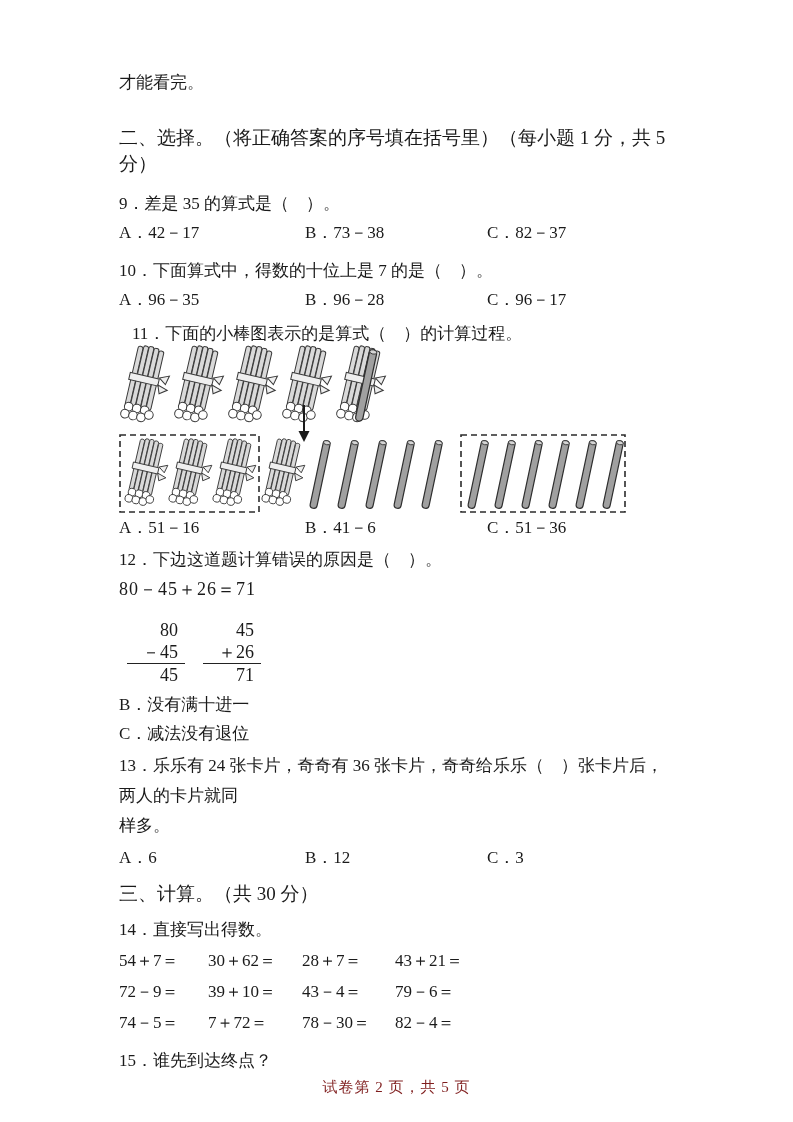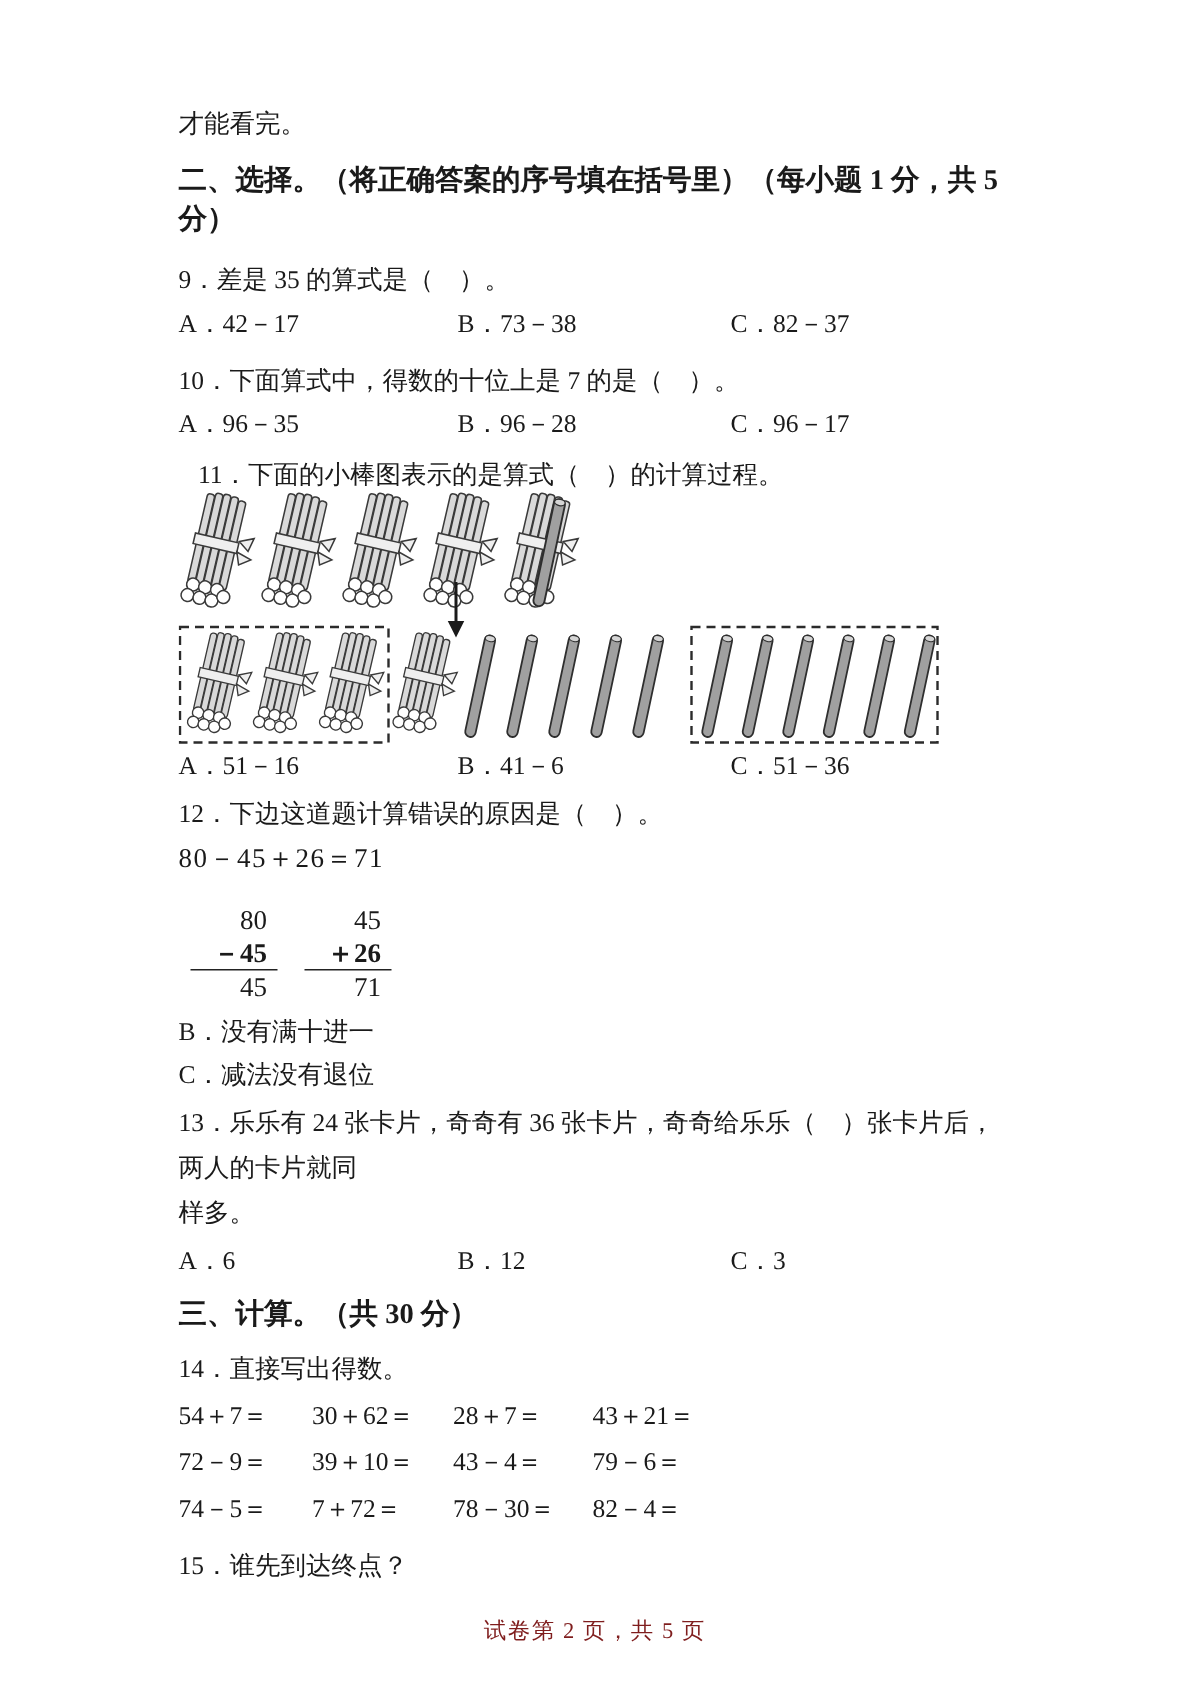--- a/index.html
+++ b/index.html
@@ -17,35 +17,35 @@
     background:#ffffff;
     font-family:"Liberation Serif","DejaVu Serif",serif;
     color:var(--ink);
     overflow:hidden;
   }
   .content{
     position:absolute;left:119px;top:72px;width:557px;
     font-size:17px;line-height:22px;
   }
   .intro{margin:0;}
-  h2.sec{font-size:19px;line-height:26px;font-weight:bold;margin:14px 0 0;}
+  h2.sec{font-size:19px;line-height:26px;font-weight:normal;margin:31px 0 0;}
   h2.sec2{margin-top:12px;}
   .qline{margin-top:16px;}
   .q11line{margin-top:12px;margin-left:13px;}
   .opts{display:flex;margin-top:7px;}
   .opts .o1{width:186px;}
   .opts .o2{width:182px;}
   .opts .o3{flex:1;}
   .opts-fig{margin-top:2px;}
   .q12line{margin-top:10px;}
   .equation{margin-top:6px;font-size:18px;line-height:24px;letter-spacing:1px;}
   .colwork{margin-top:19px;display:flex;gap:18px;padding-left:8px;font-size:18px;}
   .colcol{width:58px;text-align:right;}
   .cw-top{line-height:21px;padding-right:7px;}
-  .cw-op{line-height:22px;border-bottom:1.6px solid #222;padding-right:7px;font-weight:bold;}
+  .cw-op{line-height:22px;border-bottom:1.6px solid #222;padding-right:7px;}
   .cw-res{line-height:22px;padding-right:7px;}
   .vopt{margin-top:8px;}
   .vopt+.vopt{margin-top:7px;}
   .q13{margin-top:6px;line-height:30px;}
   .q13 span{display:block;}
   .opts13{margin-top:6px;}
   .calcq{margin-top:12px;}
   .calc-row{display:flex;margin-top:9px;}
   .calc-row .c1{width:89px;}
   .calc-row .c2{width:94px;}

